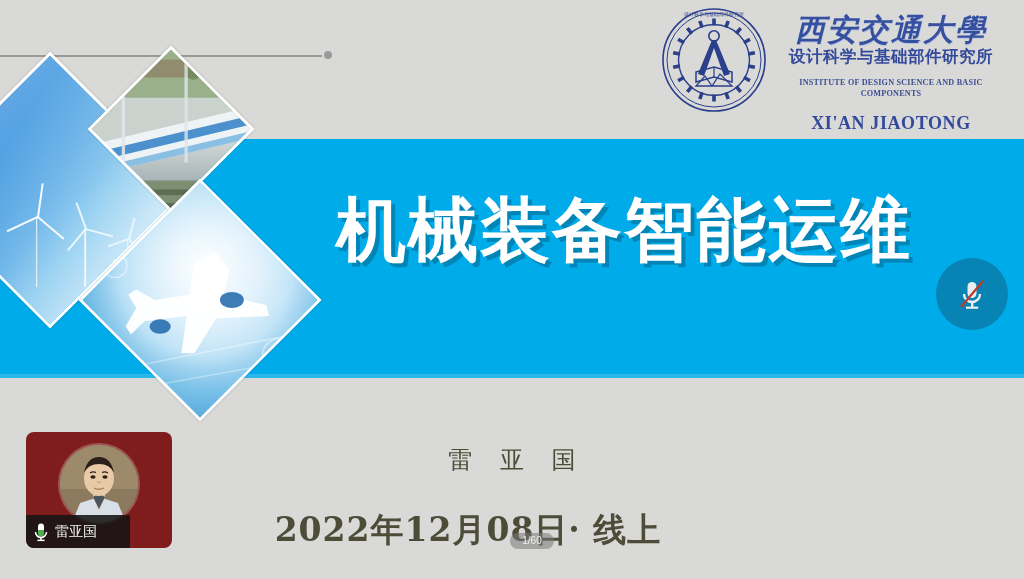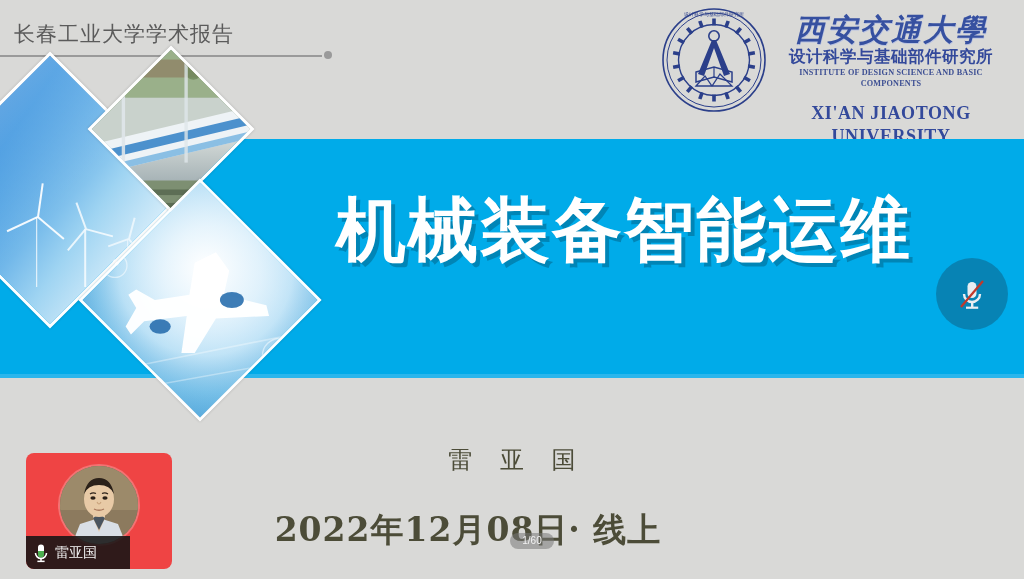--- a/index.html
+++ b/index.html
@@ -80,21 +80,21 @@
     line-height: 1.25;
     margin-top: 1px;
   }
   .logo-en-small {
     font-family: "Liberation Serif", serif;
     font-size: 8.2px;
     font-weight: 700;
     letter-spacing: 0.2px;
     color: #3d4f93;
     line-height: 1.3;
-    margin-top: 1px;
+    margin-top: 11px;
   }
   .logo-en-big {
     font-family: "Liberation Serif", serif;
     font-size: 18px;
     font-weight: 700;
     letter-spacing: 0.6px;
     color: #33499b;
     line-height: 1.25;
     margin-top: 13px;
     text-align: center;
@@ -234,24 +234,23 @@
     border-radius: 50%;
     background: rgba(20,55,80,.34);
     display: flex; align-items: center; justify-content: center;
   }
 
   
   .tile {
     position: absolute;
     left: 26px; top: 432px;
     width: 146px; height: 116px;
-    background: #ef4444;
+    background: #7f1d1d;
     border-radius: 8px;
     overflow: hidden;
-    margin-top: 21px;
   }
   .tile-avatar {
     position: absolute;
     left: 50%; top: 52px;
     transform: translate(-50%,-50%);
     width: 78px; height: 78px;
     border-radius: 50%;
     overflow: hidden;
     background: #7a6a55;
     box-shadow: 0 0 0 2px rgba(255,255,255,.25);
@@ -270,21 +269,20 @@
     font-size: 14px;
     font-family: "DejaVu Sans", "Liberation Sans", sans-serif;
     white-space: nowrap;
   }
 </style>
 </head>
 <body>
 
 <div class="slide">
 
-  <div class="header-title">长春工业大学学术报告</div>
   <div class="header-rule"></div>
   <div class="header-rule-dot"></div>
 
   <div class="logo-block">
     <div class="logo-seal">
       <svg width="108" height="108" viewBox="0 0 108 108">
         <circle cx="54" cy="54" r="51" fill="none" stroke="#2b3f8a" stroke-width="1.6"></circle>
         <circle cx="54" cy="54" r="47" fill="none" stroke="#2b3f8a" stroke-width="1"></circle>
         <circle cx="54" cy="54" r="35.5" fill="none" stroke="#2b3f8a" stroke-width="1.4"></circle>
         <g stroke="#2b3f8a" stroke-width="1.2" fill="none">

